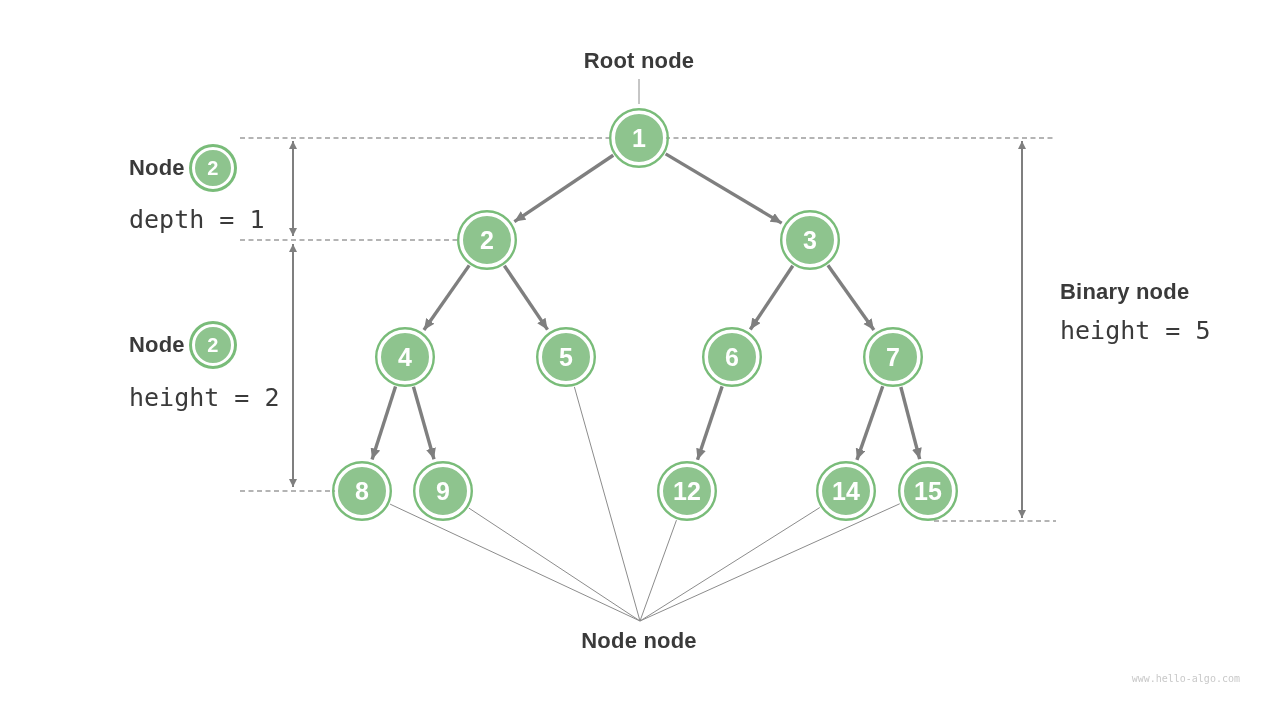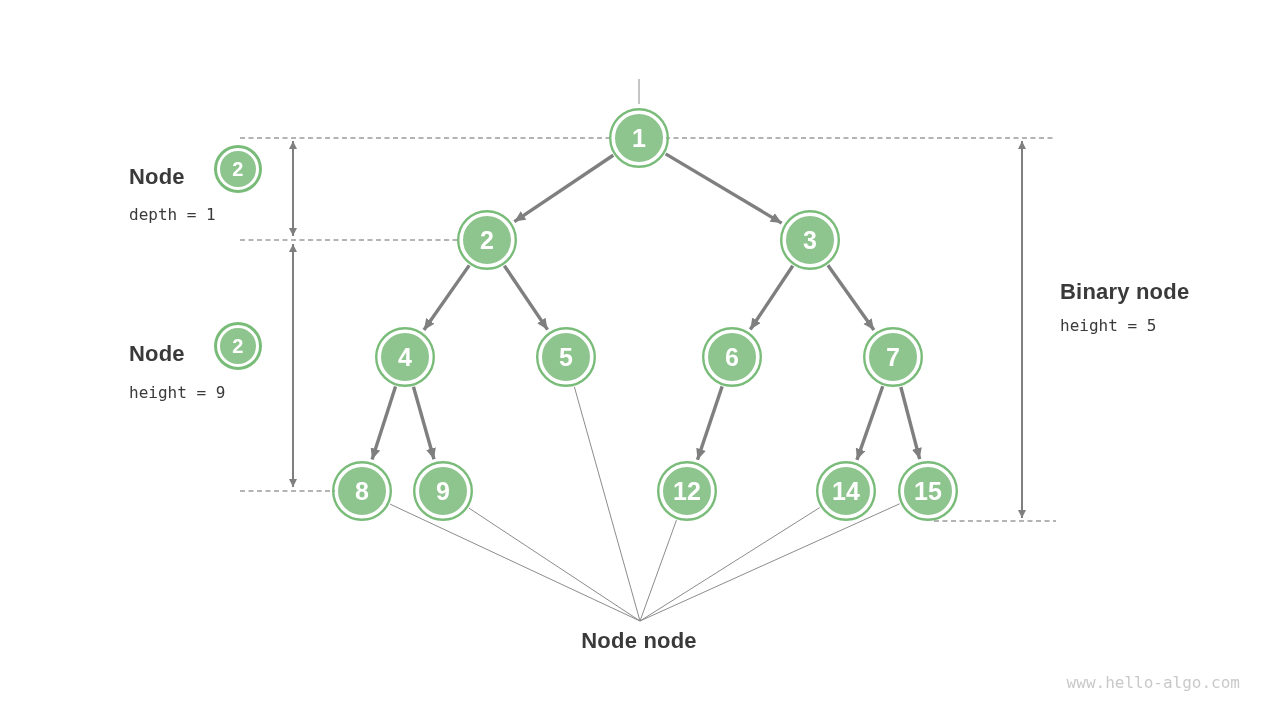--- a/index.html
+++ b/index.html
@@ -2,32 +2,32 @@
 <html style="--node-fill: #8EC48E; --node-ring: #79BC79; --edge: #7F7F7F; --thin-line: #8C8C8C; --dashed-line: #9C9C9C; --text: #3A3A3A; --watermark: #C9C9C9;"><head>
 <meta charset="utf-8">
 <style>
   html,body{margin:0;padding:0;background:#fff;}
   .stage{
     position:relative;width:1280px;height:720px;background:#ffffff;
     font-family:"Liberation Sans",sans-serif;color:var(--text,#3a3a3a);overflow:hidden;
   }
   .abs{position:absolute;}
   .title{font-weight:700;font-size:22px;letter-spacing:0.2px;}
-  .mono{font-family:"DejaVu Sans Mono",monospace;font-size:16px;}
+  .mono{font-family:"DejaVu Sans Mono",monospace;font-size:25px;}
   .center{text-align:center;}
-  .annot-row{display:flex;align-items:flex-end;gap:32px;height:44px;}
+  .annot-row{display:flex;align-items:center;gap:7px;height:44px;}
   .badge{
     width:36px;height:36px;border-radius:50%;
     background:var(--node-fill,#8ec48e);
     border:3px solid #fff;
     box-shadow:0 0 0 3px var(--node-ring,#79bc79);
     color:#fff;font-weight:700;font-size:20px;
     display:flex;align-items:center;justify-content:center;
   }
-  .watermark{font-family:"DejaVu Sans Mono",monospace;font-size:16px;color:var(--watermark,#c9c9c9);}
+  .watermark{font-family:"DejaVu Sans Mono",monospace;font-size:10px;color:var(--watermark,#c9c9c9);}
   svg.diagram{position:absolute;left:0;top:0;}
   .dashed{stroke:var(--dashed-line,#9c9c9c);stroke-width:1.3;stroke-dasharray:5 3.5;}
   .thin{stroke:var(--thin-line,#8c8c8c);stroke-width:1;}
   .ruler{stroke:var(--edge,#7f7f7f);stroke-width:2;}
   .edge{stroke:var(--edge,#7f7f7f);stroke-width:3.4;}
   .node-outer{fill:none;stroke:var(--node-ring,#79bc79);stroke-width:2.4;}
   .node-inner{fill:var(--node-fill,#8ec48e);stroke:#fff;stroke-width:3;}
   .node-num{fill:#fff;font-family:"Liberation Sans",sans-serif;font-weight:700;font-size:25px;text-anchor:middle;}
   .arrow-fill{fill:var(--edge,#7f7f7f);}
 </style>
@@ -128,36 +128,37 @@
         <circle cx="846" cy="491" r="25.5" class="node-inner"></circle>
         <text x="846" y="491" dy="0.36em" class="node-num">14</text>
       </g>
       <g>
         <circle cx="928" cy="491" r="28.8" class="node-outer"></circle>
         <circle cx="928" cy="491" r="25.5" class="node-inner"></circle>
         <text x="928" y="491" dy="0.36em" class="node-num">15</text>
       </g>
     </svg>
 
+  <div class="abs title center" style="left:489px;top:48px;width:300px;">Root node</div>
 
   <div class="abs annot-row" style="left:129px;top:146px;">
     <span class="title">Node</span>
     <span class="badge">
         <span>2</span>
       </span>
   </div>
   <div class="abs mono" style="left:129px;top:205px;">depth = 1</div>
 
   <div class="abs annot-row" style="left:129px;top:323px;">
     <span class="title">Node</span>
     <span class="badge">
         <span>2</span>
       </span>
   </div>
-  <div class="abs mono" style="left:129px;top:383px;">height = 9</div>
+  <div class="abs mono" style="left:129px;top:383px;">height = 2</div>
 
   <div class="abs title" style="left:1060px;top:279px;">Binary node</div>
   <div class="abs mono" style="left:1060px;top:316px;">height = 5</div>
 
   <div class="abs title center" style="left:489px;top:628px;width:300px;">Node node</div>
 
   <div class="abs watermark" style="right:40px;top:673px;">www.hello-algo.com</div>
 
 </div>
 

